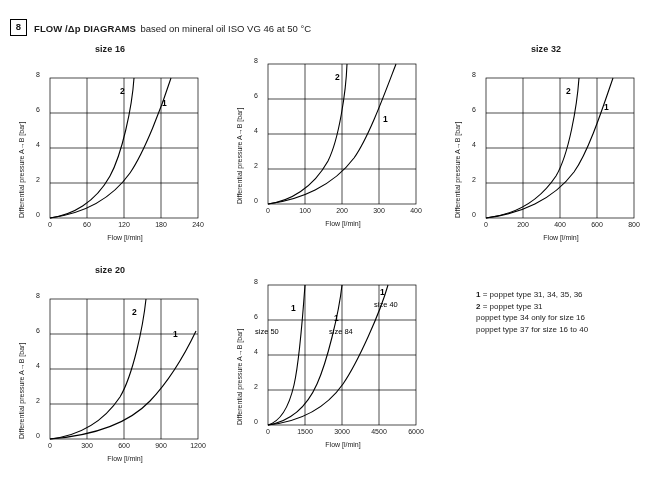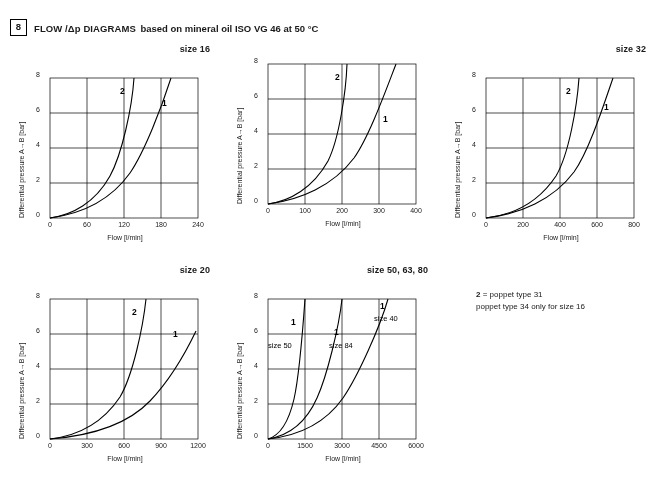--- a/index.html
+++ b/index.html
@@ -41,31 +41,31 @@
     justify-content: center;
     line-height: 1;
   }
   .header-title {
     font-size: 9.5px;
     font-weight: bold;
     letter-spacing: 0.1px;
   }
   .header-sub {
     font-size: 9.5px;
-    font-weight: bold;
+    font-weight: normal;
   }
 
   
   .chart-block {
     position: absolute;
   }
   .chart-title {
     font-size: 9px;
     font-weight: bold;
-    text-align: right;
+    text-align: center;
     width: 100%;
     margin: 0 0 4px 0;
     letter-spacing: 0.1px;
   }
   .plot-wrap {
     position: relative;
   }
   .ylabel {
     position: absolute;
     font-size: 7px;
@@ -271,21 +271,20 @@
       <div class="axis-num" style="left:105px; top:163px; width:18px;">600</div>
       <div class="axis-num" style="left:142px; top:163px; width:18px;">900</div>
       <div class="axis-num" style="left:177px; top:163px; width:22px;">1200</div>
       <div class="xlabel" style="left:70px; top:176px; width:90px;">Flow [l/min]</div>
       <div class="curve-label" style="left:122px; top:28px;">2</div>
       <div class="curve-label" style="left:163px; top:50px;">1</div>
     </div>
   </div>
 
   <div class="chart-block" style="left:228px; top:265px; width:200px;">
-    <div class="chart-title">size 50, 63, 80</div>
     <div class="plot-wrap" style="height:195px;">
       <div class="ylabel" style="left:8px; top:160px;">Differential pressure A→B [bar]</div>
       <svg width="200" height="170" viewBox="0 0 200 170">
         <g stroke="#000" stroke-width="0.7" fill="none">
           <rect x="40" y="20" width="148" height="140"></rect>
           <line x1="77" y1="20" x2="77" y2="160"></line>
           <line x1="114" y1="20" x2="114" y2="160"></line>
           <line x1="151" y1="20" x2="151" y2="160"></line>
           <line x1="40" y1="125" x2="188" y2="125"></line>
           <line x1="40" y1="90" x2="188" y2="90"></line>
@@ -309,28 +308,34 @@
       <div class="axis-num" style="left:66px; top:163px; width:22px;">1500</div>
       <div class="axis-num" style="left:103px; top:163px; width:22px;">3000</div>
       <div class="axis-num" style="left:140px; top:163px; width:22px;">4500</div>
       <div class="axis-num" style="left:177px; top:163px; width:22px;">6000</div>
       <div class="xlabel" style="left:70px; top:176px; width:90px;">Flow [l/min]</div>
 
       <div class="curve-label" style="left:63px; top:38px;">1</div>
       <div class="curve-label" style="left:106px; top:48px;">1</div>
       <div class="curve-label" style="left:152px; top:22px;">1</div>
 
-      <div class="curve-label small" style="left:40px; top:62px;">size 50</div>
+      <div class="curve-label small" style="left:27px; top:62px;">size 50</div>
       <div class="curve-label small" style="left:101px; top:62px;">size 84</div>
       <div class="curve-label small" style="left:146px; top:35px;">size 40</div>
     </div>
   </div>
 
   <div class="legend">
+    <div class="legend-row">
+      <b>1</b>
+      <span>=</span>
+      <span>poppet type 31, 34, 35, 36</span>
+    </div>
     <div class="legend-row">
       <b>2</b>
       <span>=</span>
       <span>poppet type 31</span>
     </div>
     <div class="legend-note-line">poppet type 34 only for size 16</div>
+    <div class="legend-note-line">poppet type 37 for size 16 to 40</div>
   </div>
 
 </div>
 
 </body></html>

